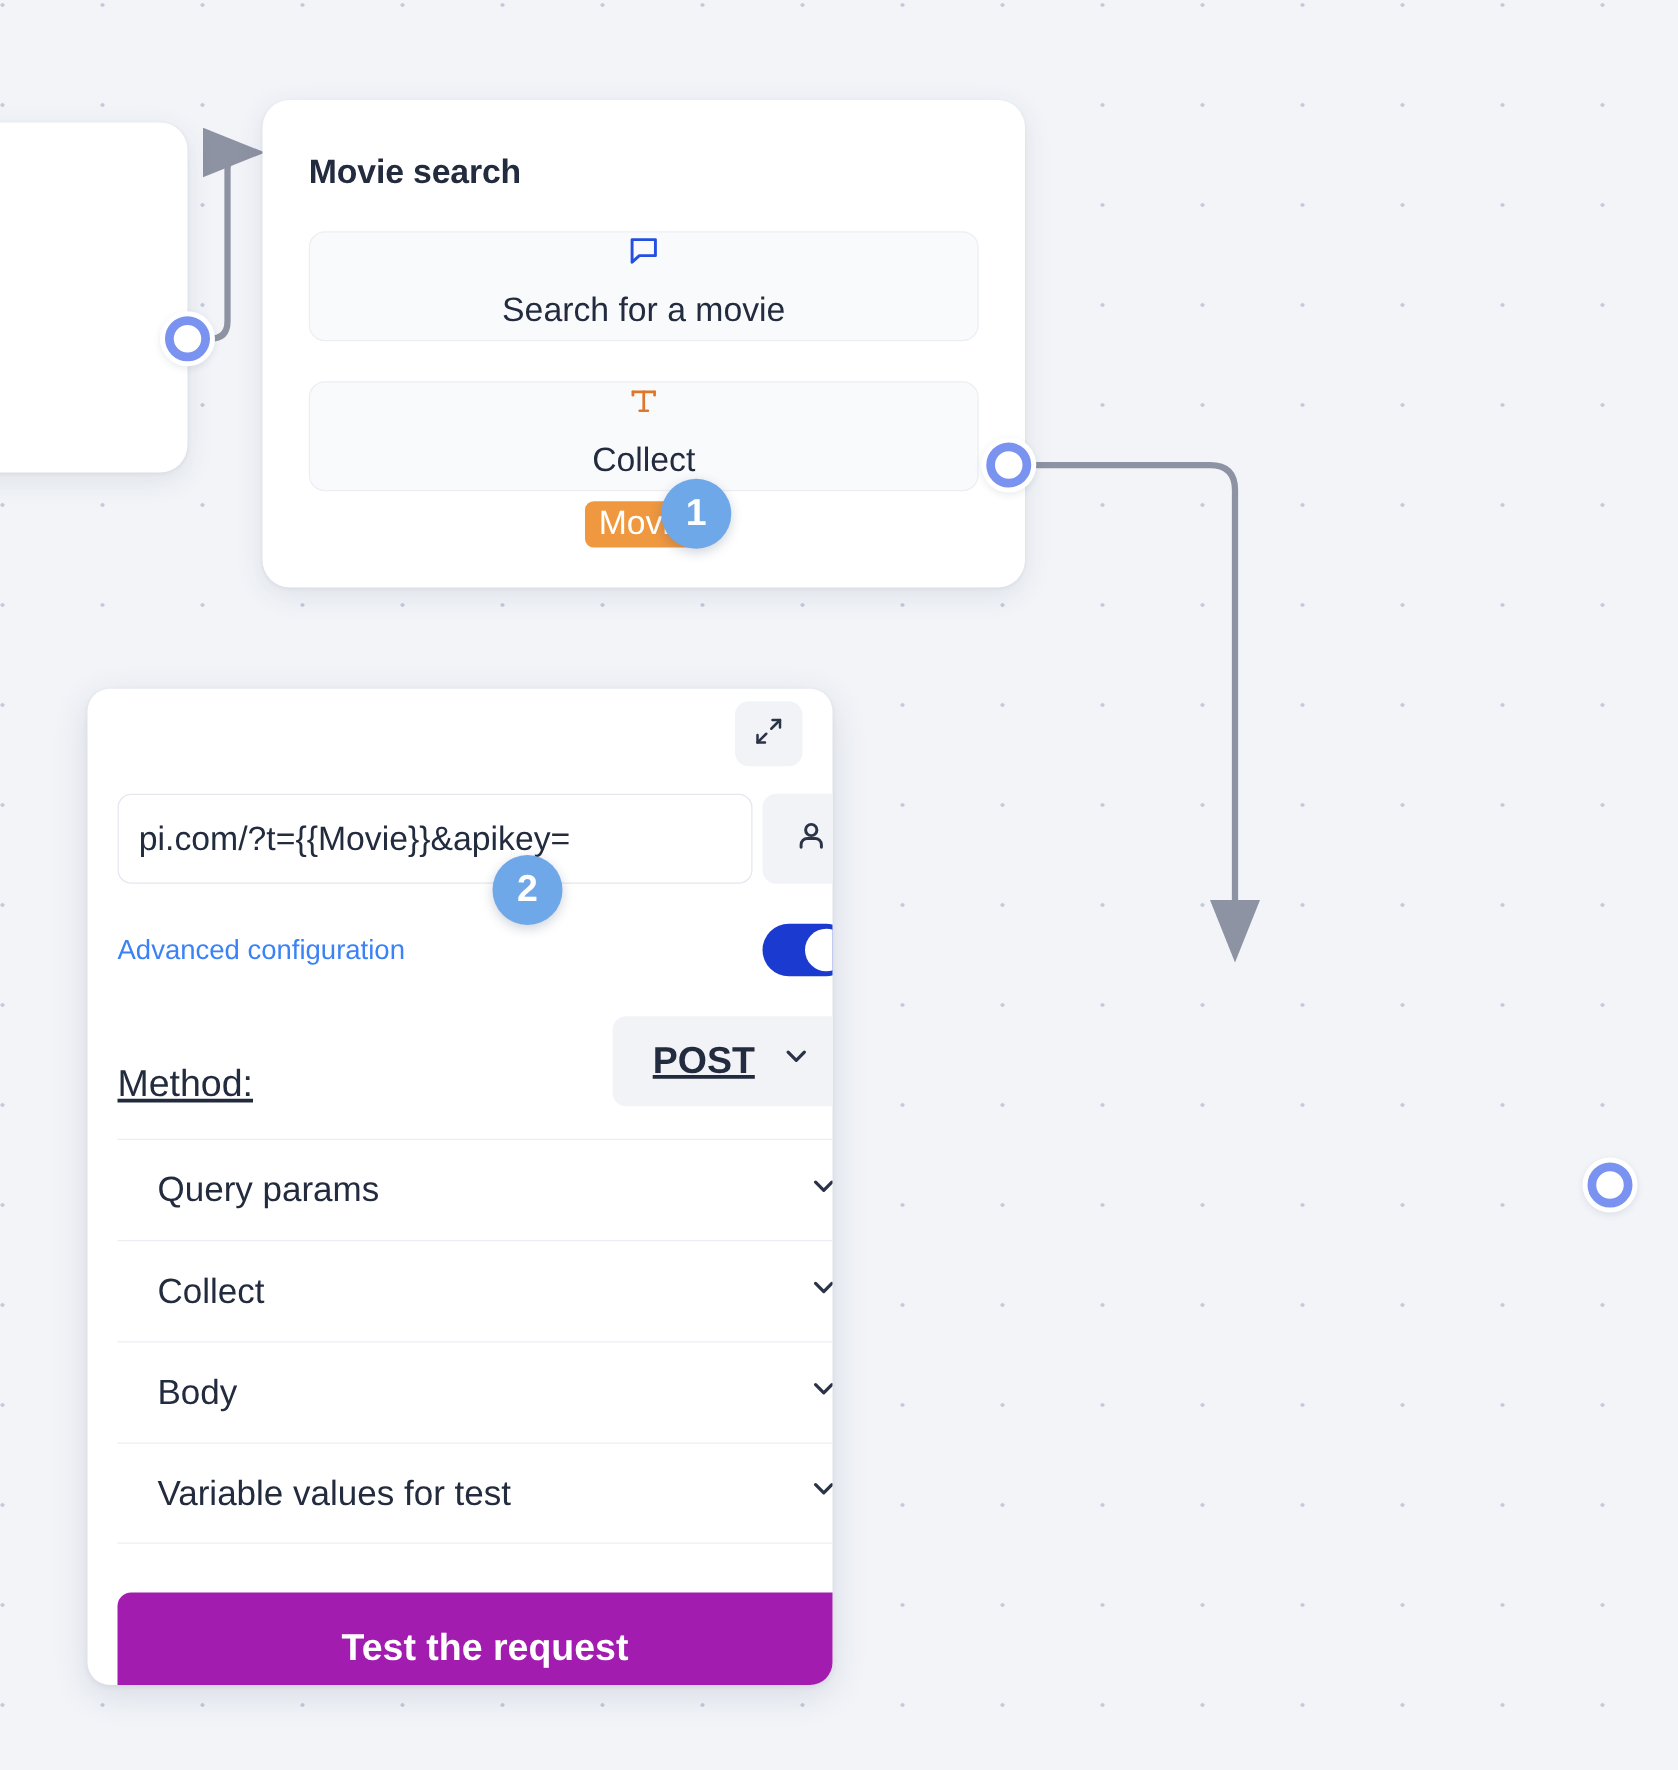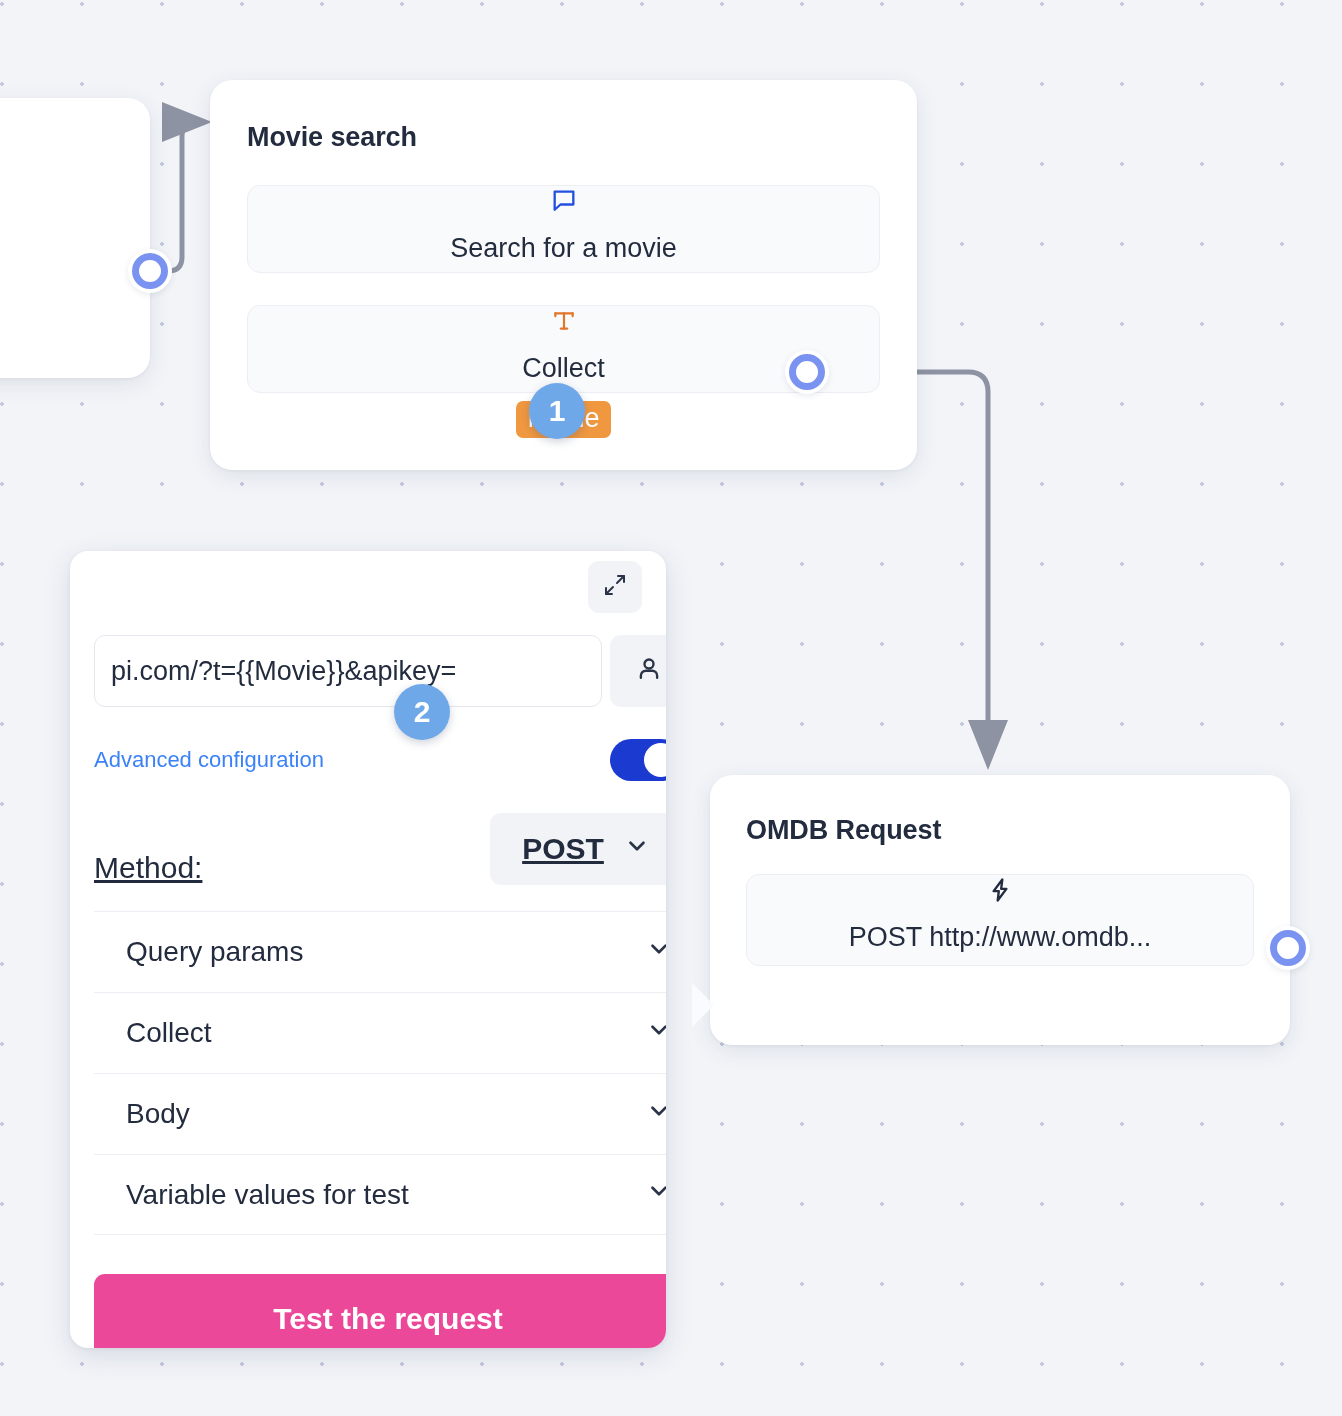--- a/index.html
+++ b/index.html
@@ -73,21 +73,21 @@
     padding: 4px 11px 6px;
     font-size: 27px;
     line-height: 1;
     display: inline-block;
   }
 
   
   #node-movie-search {
     left: 210px;
     top: 80px;
-    width: 707px;
+    width: 610px;
     height: 390px;
     padding: 42px 37px;
   }
   #node-movie-search .node-title { margin-bottom: 32px; }
   #node-movie-search .node-row + .node-row { margin-top: 32px; }
 
   
   #node-partial-left {
     left: -150px;
     top: 98px;
@@ -305,21 +305,21 @@
   .acc-item:last-child { border-bottom: 1px solid #eceef3; }
 
   .test-btn {
     position: absolute;
     left: 24px;
     top: 723px;
     width: 588px;
     height: 90px;
     border: none;
     border-radius: 11px;
-    background: #ec4899;
+    background: #a21caf;
     color: #ffffff;
     font-family: "Liberation Sans", sans-serif;
     font-size: 30px;
     font-weight: 700;
     cursor: pointer;
   }
 
   .chev { display: block; }
 </style>
 </head>
@@ -363,32 +363,20 @@
             <path d="M20 5 v2.5"></path>
           <path d="M12 5 v14"></path>
             <path d="M9 19 h6"></path>
         </svg>
       </span>
       <span class="row-label">Collect</span>
       <span class="chip">Movie</span>
     </div>
   </div>
 
-  <div class="node" id="node-omdb">
-    <div class="notch"></div>
-    <div class="node-title">OMDB Request</div>
-    <div class="node-row">
-      <span class="row-icon">
-        <svg width="28" height="28" viewBox="0 0 24 24" fill="none" stroke="#232b3e" stroke-width="2" stroke-linejoin="round" stroke-linecap="round">
-          <path d="M14 3 L6.5 13 h4.5 L10 21 l7.5 -10 H13 z"></path>
-        </svg>
-      </span>
-      <span class="row-label">POST http://www.omdb...</span>
-    </div>
-  </div>
 
   <div class="port" id="port-left"></div>
   <div class="port" id="port-movie-out"></div>
   <div class="port" id="port-omdb-out"></div>
 
   <div id="config-panel">
 
     <div class="expand-btn">
       <span>
         <svg width="24" height="24" viewBox="0 0 24 24" fill="none" stroke="#2b3347" stroke-width="2" stroke-linecap="round" stroke-linejoin="round">

